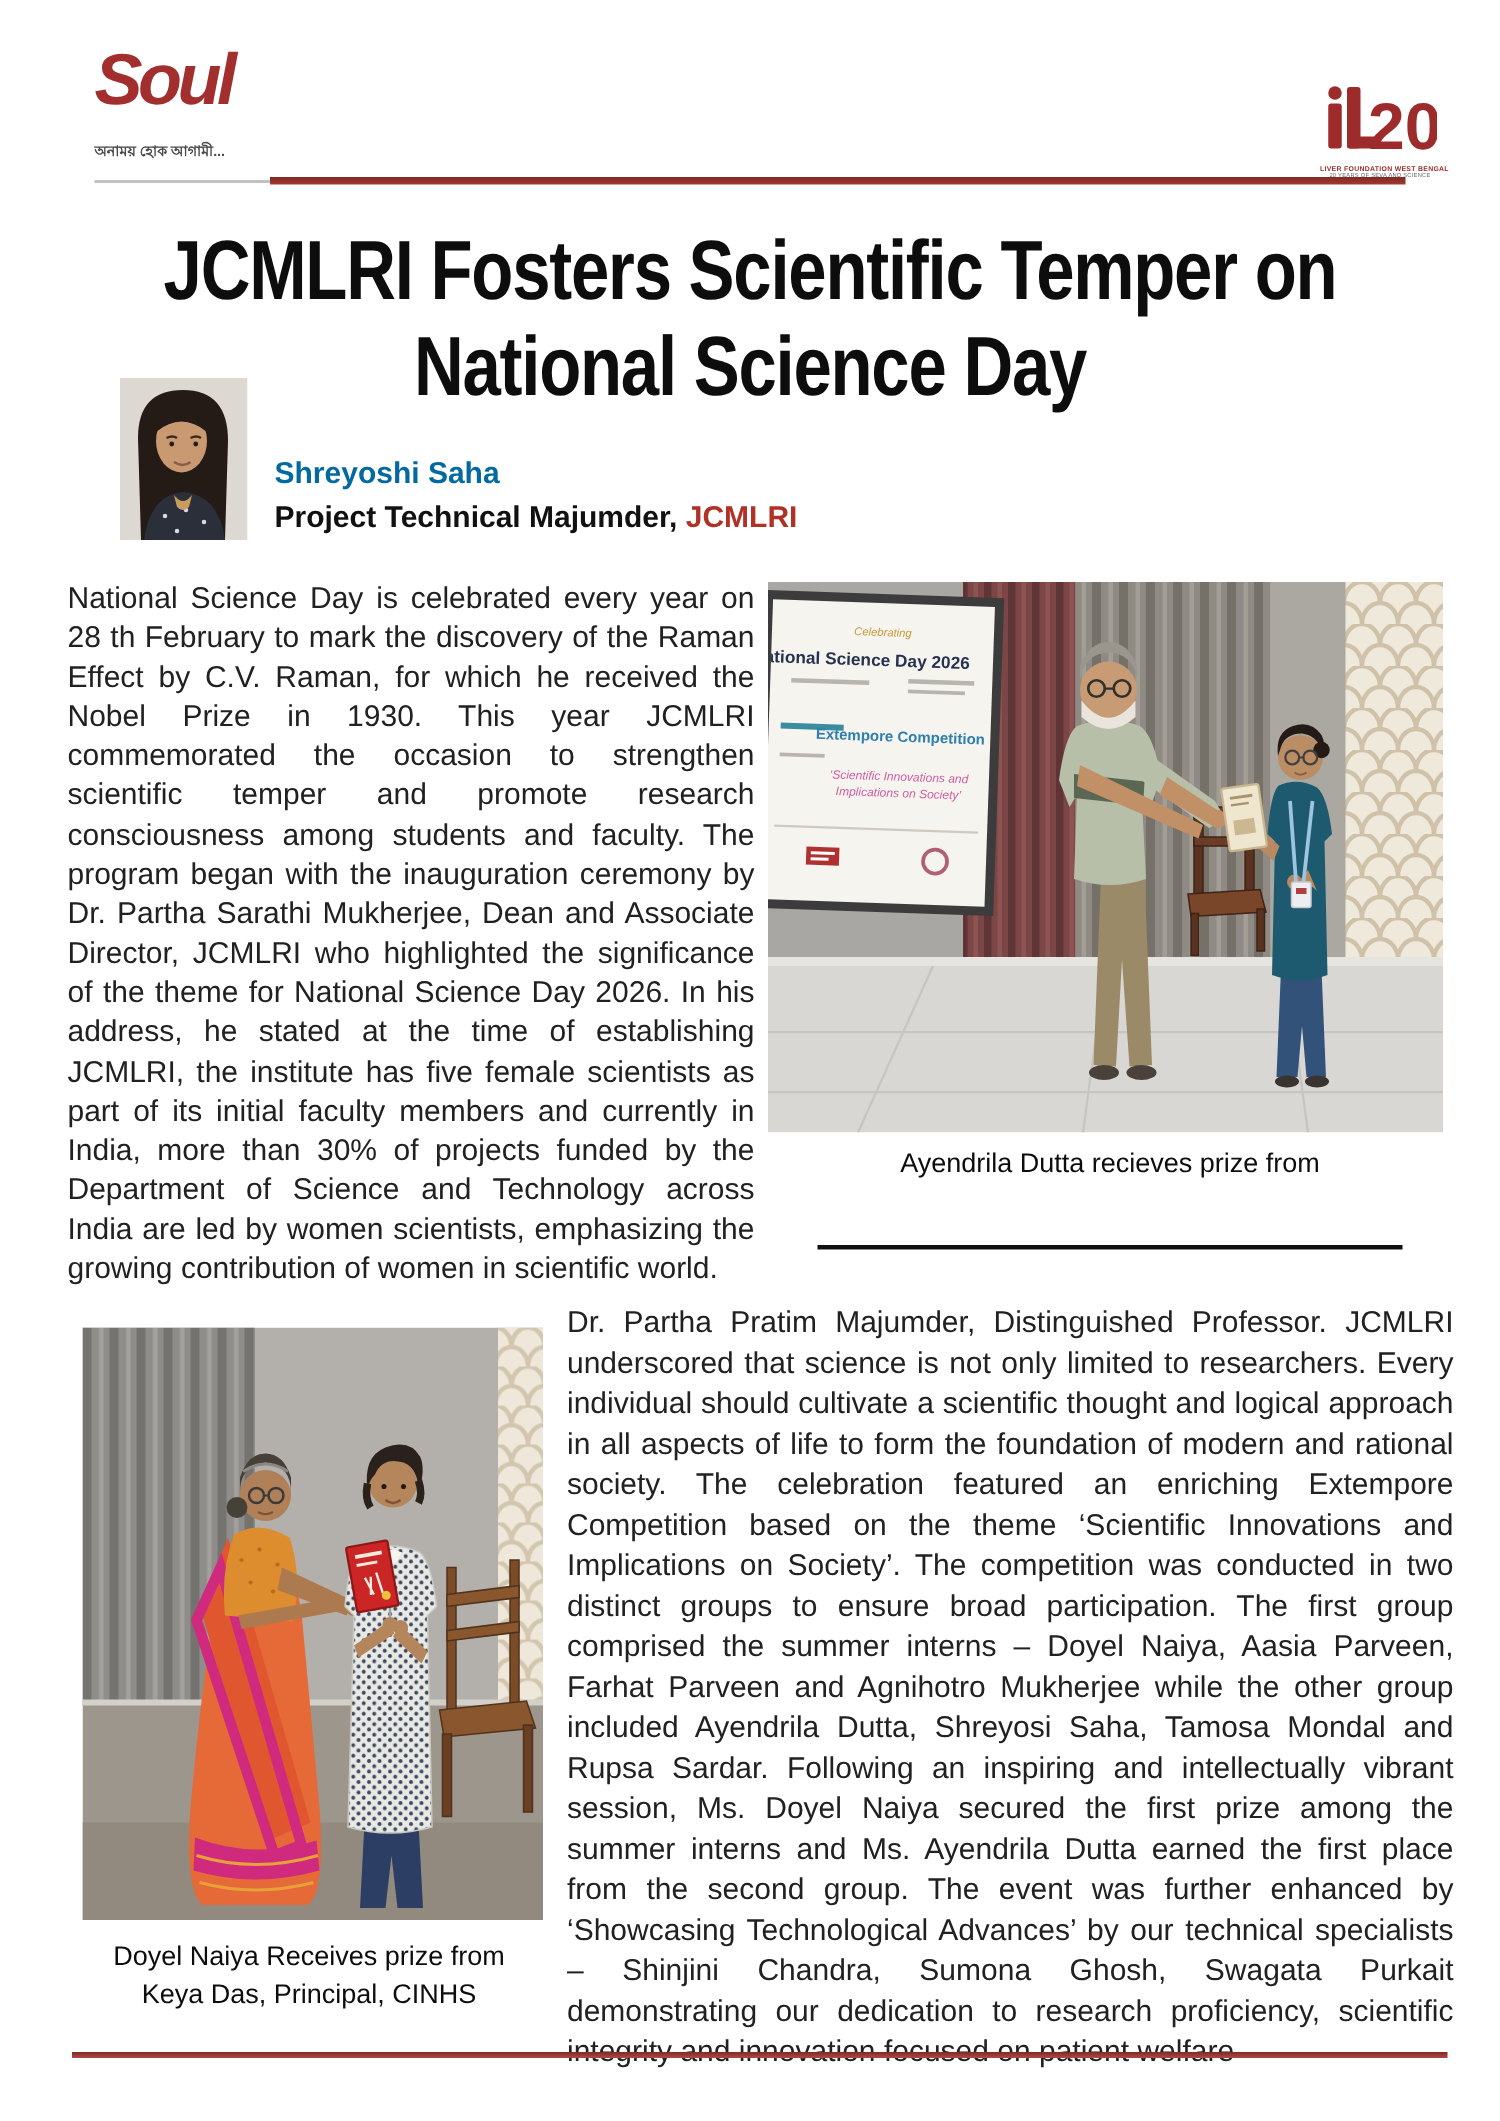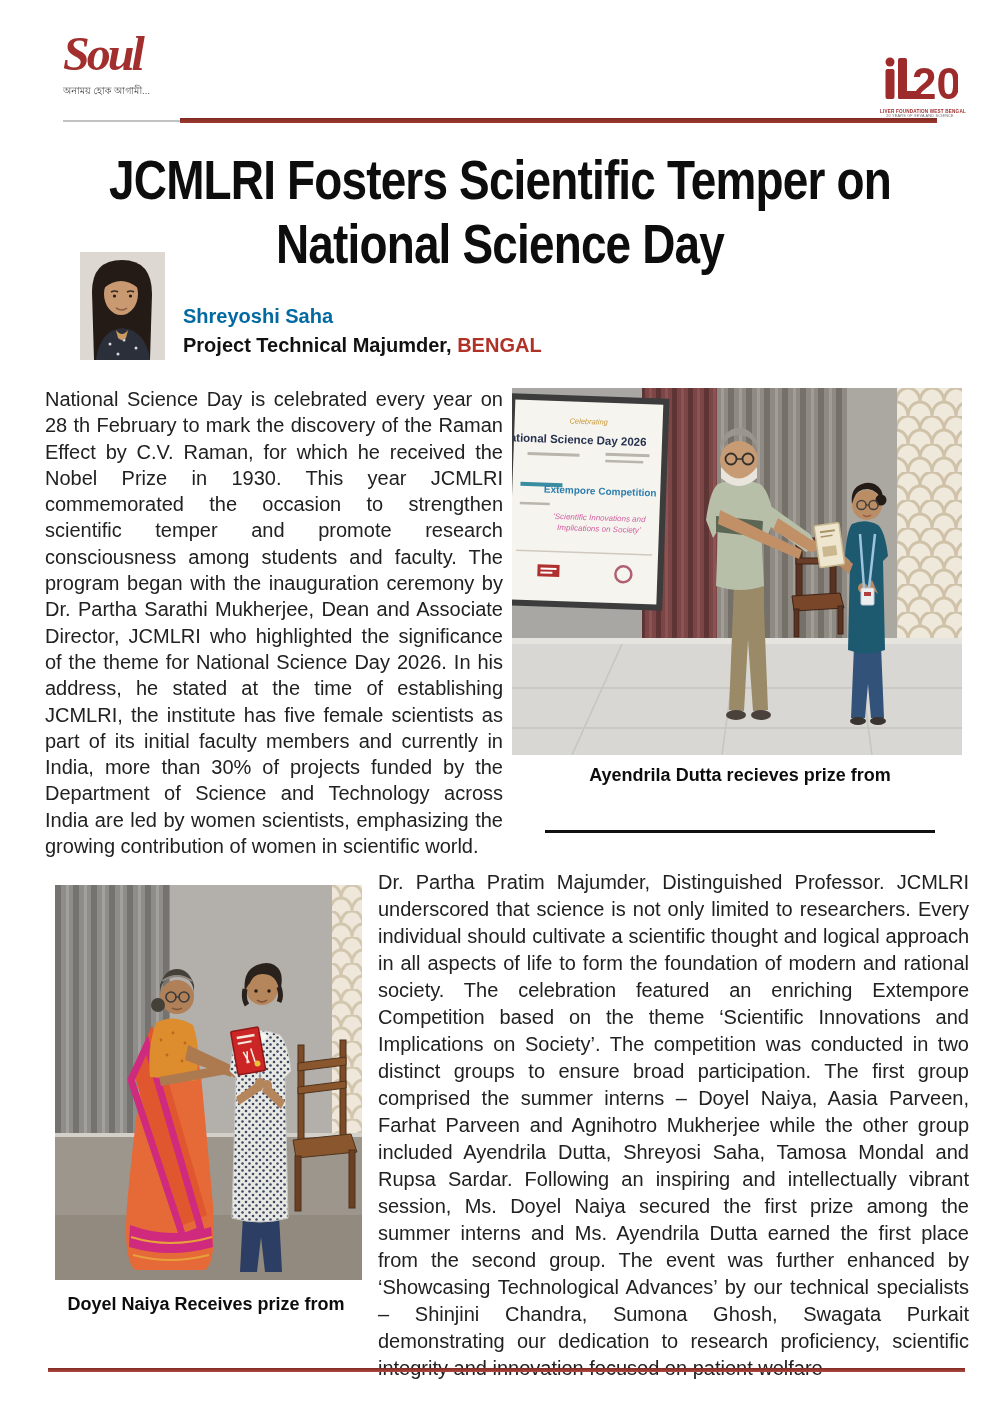--- a/index.html
+++ b/index.html
@@ -1,23 +1,23 @@
 <!DOCTYPE html>
 <html><head>
 <meta charset="utf-8">
 <style>
   * { margin:0; padding:0; box-sizing:border-box; }
   body { background:#ffffff; font-family:"Liberation Sans", sans-serif; }
   .page { position:relative; width:1000px; height:1414px; background:#ffffff; overflow:hidden; margin:0 auto; }
 
   
   .soul-logo { position:absolute; left:63px; top:30px; width:150px; }
-  .soul-script { font-family:Liberation Serif, serif; font-style:italic; font-weight:bold;
+  .soul-script { font-family:Liberation Sans, sans-serif; font-style:italic; font-weight:bold;
                  font-size:48px; line-height:1; color:#a22e2e; letter-spacing:-3px; }
-  .soul-tagline { margin-top:6px; font-size:9.5px; font-weight:normal; color:#4a4a4a; white-space:nowrap; }
+  .soul-tagline { margin-top:16px; font-size:9.5px; font-weight:bold; color:#4a4a4a; white-space:nowrap; }
   .org-logo { position:absolute; left:880px; top:55px; width:80px; text-align:center; }
   .org-lines { margin-top:2px; }
   .org-line1 { font-size:4.6px; font-weight:bold; color:#9e2b2b; letter-spacing:.2px; white-space:nowrap; }
   .org-line2 { font-size:3.8px; color:#6a6a6a; letter-spacing:.2px; white-space:nowrap; }
   .rule-grey  { position:absolute; left:63px;  top:120px; width:117px; height:2px; background:#c2c2c2; }
   .rule-maroon{ position:absolute; left:180px; top:118px; width:757px; height:5px;
                 background:linear-gradient(#7e2a23,#a03a32); }
 
   
   .title { position:absolute; left:0; top:148px; width:1000px; text-align:center;
@@ -29,21 +29,21 @@
   .author-role .affil { color:#b03226; }
 
   
   .para { font-size:20px; color:#212121; text-align:justify; }
   .para1 { position:absolute; left:45px;  top:386px; width:458px; line-height:26.3px; }
   .para2 { position:absolute; left:378px; top:869px; width:591px; line-height:27px; }
 
   
   .fig1 { position:absolute; left:512px; top:388px; width:450px; height:367px; }
   .fig2 { position:absolute; left:55px;  top:885px; width:307px; height:395px; }
-  .caption { position:absolute; text-align:center; font-weight:bold; font-size:18px;
+  .caption { position:absolute; text-align:center; font-weight:normal; font-size:18px;
              line-height:25px; color:#0d0d0d; }
   .cap1 { left:545px; top:763px; width:390px; }
   .cap2 { left:50px;  top:1292px; width:312px; }
   .cap1-rule { position:absolute; left:545px; top:830px; width:390px; height:3px; background:#111; }
   .bottom-rule { position:absolute; left:48px; top:1368px; width:917px; height:4px;
                  background:linear-gradient(#7e2a23,#b04a42); }
 
   svg text { font-family:"Liberation Sans", sans-serif; }
 </style>
 </head>
@@ -89,21 +89,21 @@
       <path d="M16 108 Q20 78 42 76 Q66 78 70 108 Z" fill="#2b2f3a"></path>
       <circle cx="30" cy="92" r="1.5" fill="#d8dae0"></circle>
         <circle cx="44" cy="88" r="1.5" fill="#d8dae0"></circle>
       <circle cx="56" cy="96" r="1.5" fill="#d8dae0"></circle>
         <circle cx="38" cy="102" r="1.5" fill="#d8dae0"></circle>
       <path d="M36 78 q6 8 12 0 l-2 8 q-4 4 -8 0 Z" fill="#c99a72"></path>
       <path d="M37 80 q5 10 10 0" stroke="#c9a23a" stroke-width="1.2" fill="none"></path>
     </svg>
   </div>
   <div class="author-name">Shreyoshi Saha</div>
-  <div class="author-role"><span>Project Technical Majumder, </span><span class="affil">BENGAL</span></div>
+  <div class="author-role"><span>Project Technical Majumder, </span><span class="affil">JCMLRI</span></div>
 
   <p class="para para1">National Science Day is celebrated every year on 28 th February to mark the discovery of the Raman Effect by C.V. Raman, for which he received the Nobel Prize in 1930. This year JCMLRI commemorated the occasion to strengthen scientific temper and promote research consciousness among students and faculty. The program began with the inauguration ceremony by Dr. Partha Sarathi Mukherjee, Dean and Associate Director, JCMLRI who highlighted the significance of the theme for National Science Day 2026. In his address, he stated at the time of establishing JCMLRI, the institute has five female scientists as part of its initial faculty members and currently in India, more than 30% of projects funded by the Department of Science and Technology across India are led by women scientists, emphasizing the growing contribution of women in scientific world.</p>
 
   <div class="fig1">
     <svg width="450" height="367" viewBox="0 0 450 367">
       <defs>
         <pattern id="scales" width="24" height="28" patternUnits="userSpaceOnUse">
           <rect width="24" height="28" fill="#efe9dc"></rect>
           <path d="M0 14 a12 14 0 0 1 24 0" fill="none" stroke="#cfc2a8" stroke-width="3"></path>
           <path d="M-12 28 a12 14 0 0 1 24 0 M12 28 a12 14 0 0 1 24 0" fill="none" stroke="#cfc2a8" stroke-width="3"></path>
@@ -303,16 +303,17 @@
         <rect x="184" y="150" width="18" height="2.5" fill="#f3e9df"></rect>
         <rect x="184" y="156" width="14" height="2" fill="#f3e9df"></rect>
         <path d="M188 166 l4 12 M192 166 l-2 12 M196 164 l2 14" stroke="#f3e9df" stroke-width="1.6"></path>
         <circle cx="200" cy="180" r="3" fill="#e8c23a"></circle>
       </g>
     </svg>
   </div>
 
   <div class="caption cap2">
     <div>Doyel Naiya Receives prize from</div>
+    <div>Keya Das, Principal, CINHS</div>
   </div>
 
   <div class="bottom-rule"></div>
 </div>
 
 </body></html>

